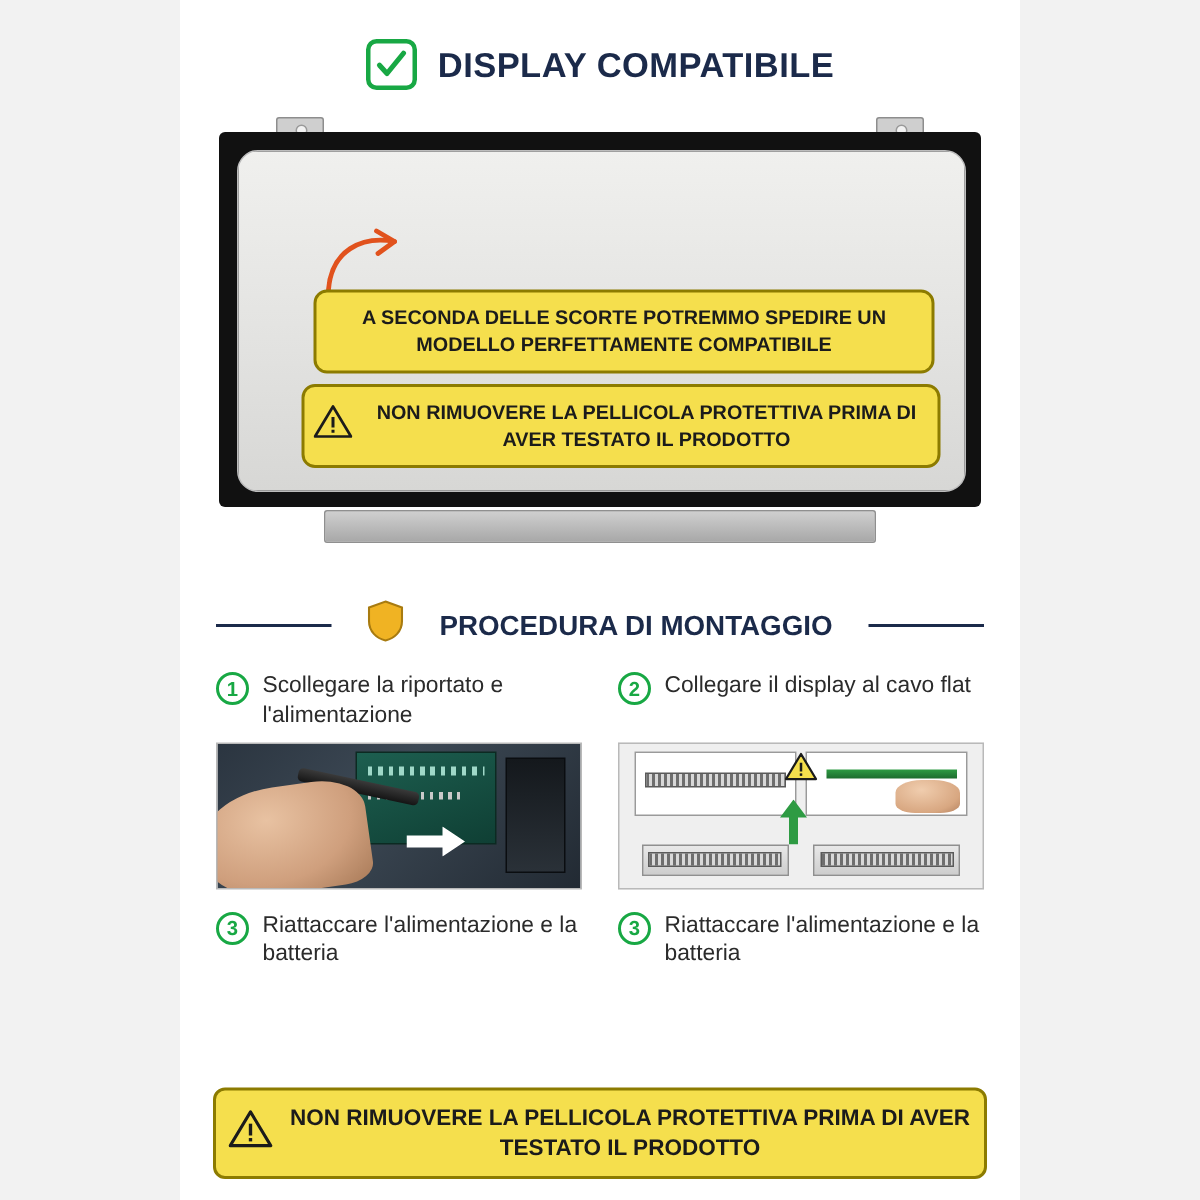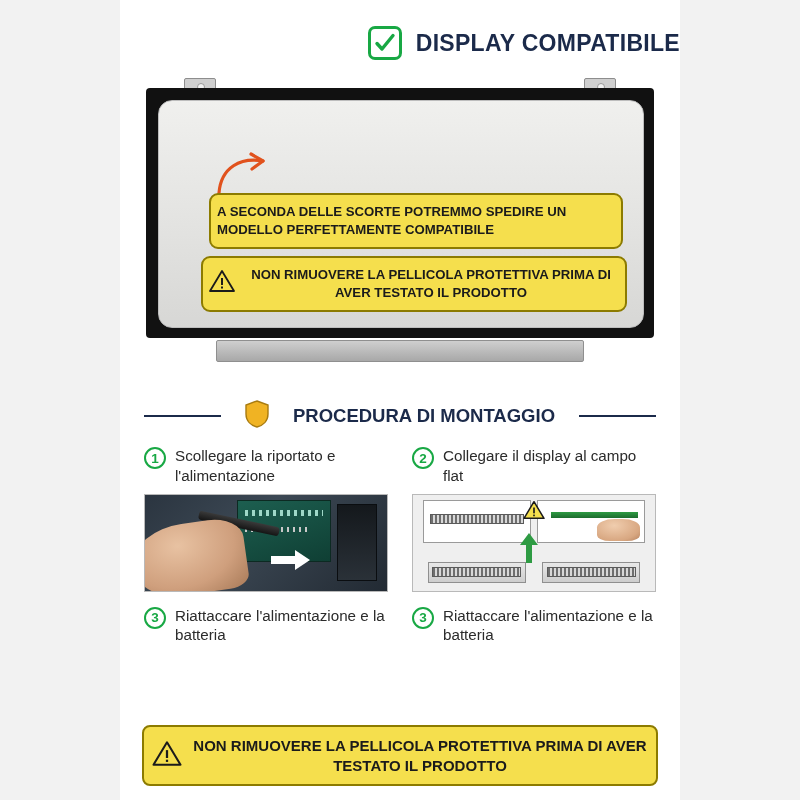--- a/index.html
+++ b/index.html
@@ -35,21 +35,21 @@
     left: 120px;
     top: 0;
     width: 560px;
     height: 800px;
   }
 
   
   .header-row {
     display: flex;
     align-items: center;
-    justify-content: flex-end;
+    justify-content: center;
     gap: 14px;
     padding-top: 26px;
   }
   .check-badge {
     width: 34px;
     height: 34px;
     border-radius: 7px;
     background: #ffffff;
     border: 3px solid #18a844;
     box-sizing: border-box;
@@ -134,20 +134,21 @@
   }
 
   .callout {
     position: absolute;
     left: 50px;
     right: 20px;
     background: #f5df4d;
     border: 2px solid #8c7b00;
     border-radius: 9px;
     box-sizing: border-box;
+    text-align: center;
     color: #1b1b1b;
     font-weight: bold;
     font-size: 13.2px;
     line-height: 1.35;
     padding: 8px 6px;
   }
   .callout.one { top: 92px; }
   .callout.two {
     top: 155px;
     left: 42px;
@@ -382,21 +383,21 @@
       <span class="rule"></span>
     </div>
 
     <div class="steps-grid">
       <div class="step">
         <span class="step-num">1</span>
         <span class="step-text">Scollegare la riportato e l'alimentazione</span>
       </div>
       <div class="step">
         <span class="step-num">2</span>
-        <span class="step-text">Collegare il display al campo flat</span>
+        <span class="step-text">Collegare il display al cavo flat</span>
       </div>
     </div>
 
     <div class="photos">
       <div class="photo photo-a">
         <div class="pa-board"></div>
         <div class="pa-batt"></div>
         <div class="pa-tool"></div>
         <div class="pa-hand"></div>
         <span class="pa-arrow">

